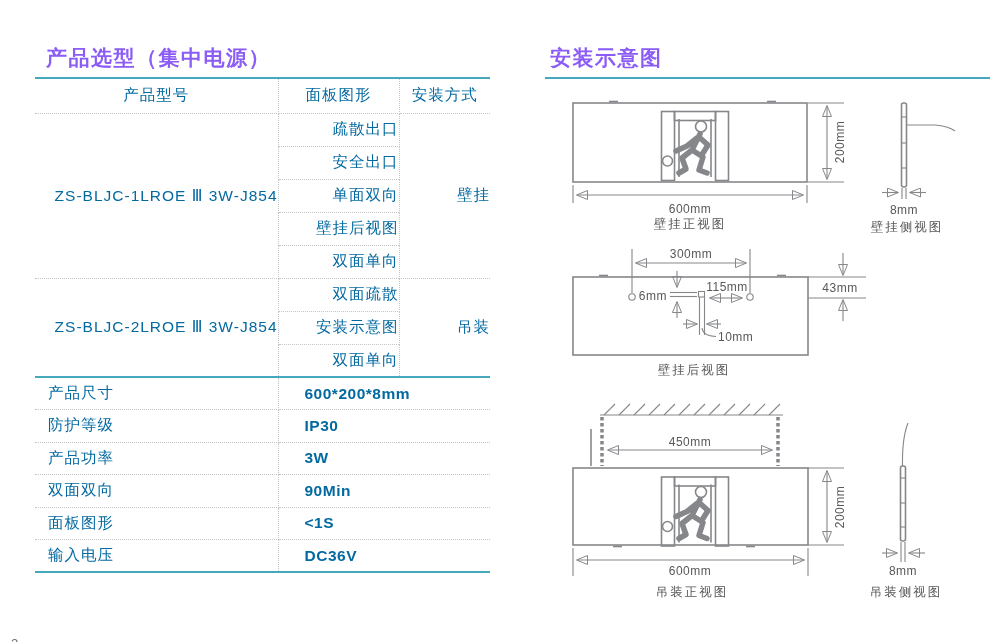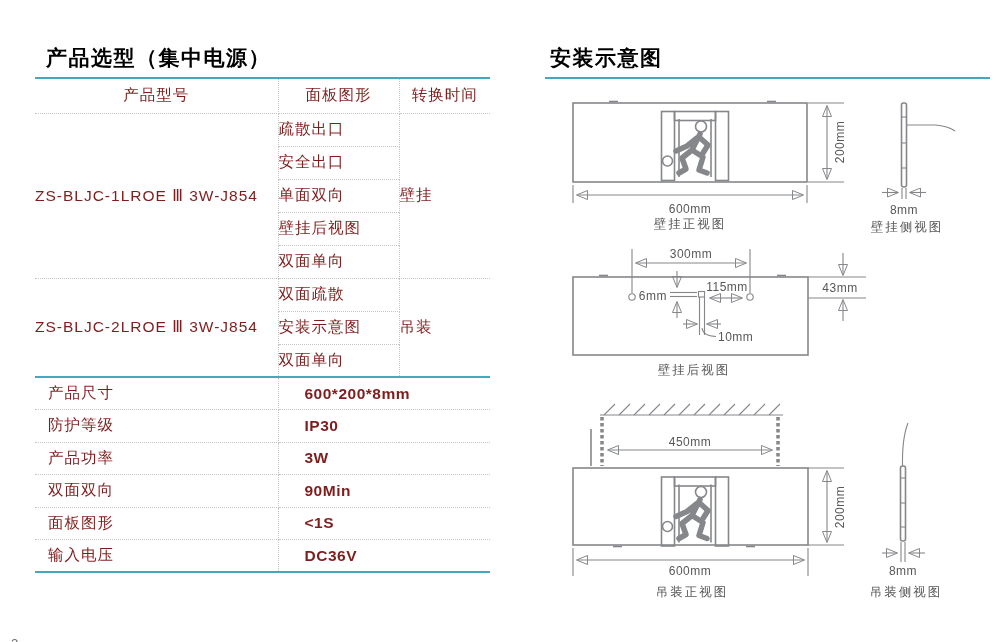--- a/index.html
+++ b/index.html
@@ -4,49 +4,49 @@
 <style>
   html,body{margin:0;padding:0;}
   body{
     width:1002px;height:642px;overflow:hidden;position:relative;
     background:#ffffff;
     font-family:"Liberation Sans","DejaVu Sans",sans-serif;
     color:#58595B;
   }
   .section-title{
     position:absolute;top:44px;margin:0;
-    font-size:21px;font-weight:700;color:#000000;letter-spacing:1.5px;
+    font-size:21px;font-weight:700;color:#8b5cf6;letter-spacing:1.5px;
   }
   #title-left{left:46px;}
   #title-right{left:550px;}
   #right-underline{
     position:absolute;left:545px;top:77px;width:445px;height:0;
     border-top:2px solid #45A8BC;
   }
   
   #table-wrap{position:absolute;left:35px;top:77px;width:455px;}
   table.sel{
     border-collapse:collapse;table-layout:fixed;width:455px;
-    font-size:15.5px;color:#7f1d1d;
+    font-size:15.5px;color:#0369a1;
   }
   table.sel{border-top:2px solid #45A8BC;border-bottom:2px solid #45A8BC;}
   table.sel td{
     border:1px dotted #C6C6C6;
     padding:0;vertical-align:middle;letter-spacing:1px;
   }
   table.sel td:first-child{border-left:0;}
   table.sel td:last-child{border-right:0;}
   table.sel tr:first-child td{border-top:0;}
   table.sel tr:last-child td{border-bottom:0;}
   col.c1{width:243px;}col.c2{width:121px;}col.c3{width:91px;}
   tr.hdr{height:35px;}
   tr.prow{height:33px;}
   tr.spec{height:32.5px;}
   tr.hdr td{text-align:center;}
-  td.model,td.panel,td.mount{text-align:left;margin-top:28px;}
+  td.model,td.panel,td.mount{text-align:right;margin-top:28px;}
   td.model{letter-spacing:0.5px;}
   tr.spec td.slabel{padding-left:13px;text-align:left;}
   tr.spec td.sval{padding-left:26px;text-align:left;letter-spacing:0.5px;font-weight:bold;}
   tr.spec-first td{border-top:2px solid #45A8BC;}
   
   #diagram-svg{position:absolute;left:545px;top:85px;}
   #diagram-svg line,#diagram-svg path,#diagram-svg rect,#diagram-svg circle{
     stroke:#85878A;fill:none;
   }
   .thin{stroke-width:1.1;}
@@ -70,21 +70,21 @@
   <table class="sel">
     <colgroup>
         <col class="c1">
         <col class="c2">
         <col class="c3">
       </colgroup>
     <tbody>
         <tr class="hdr">
       <td>产品型号</td>
       <td>面板图形</td>
-      <td>转换时间</td>
+      <td>安装方式</td>
     </tr>
     <tr class="prow">
       <td class="model" rowspan="5">ZS-BLJC-1LROE Ⅲ 3W-J854</td>
       <td class="panel">疏散出口</td>
       <td class="mount" rowspan="5">壁挂</td>
     </tr>
     <tr class="prow">
       <td class="panel">安全出口</td>
     </tr>
     <tr class="prow">

